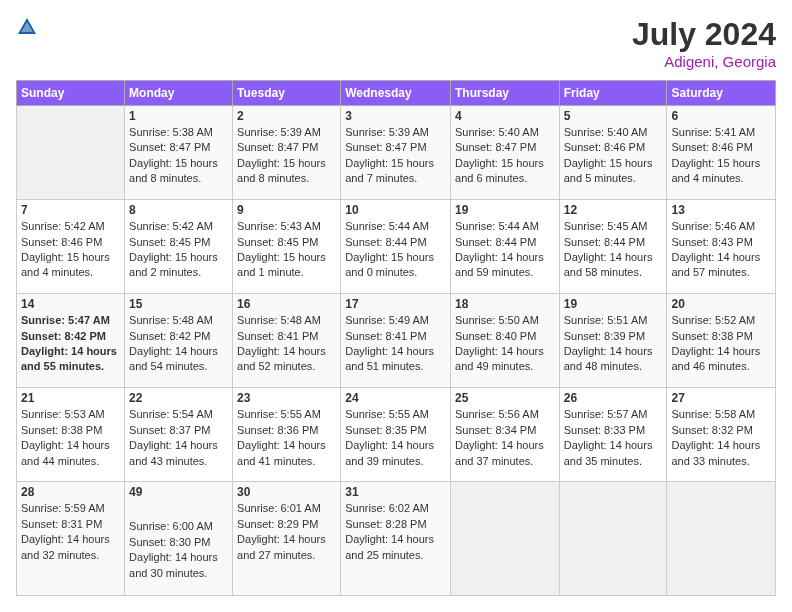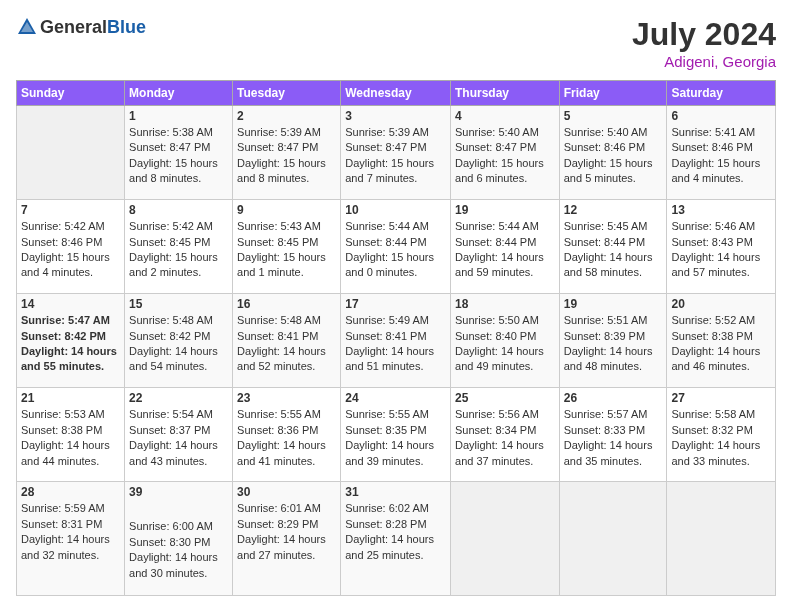--- a/index.html
+++ b/index.html
@@ -99,23 +99,20 @@
 </head>
 <body>
 
 <div class="page">
   <div class="header">
     <div class="logo">
       <svg class="logo-icon" viewBox="0 0 22 22">
         <polygon points="11,2 20,18 2,18" fill="#1a5fa8"></polygon>
         <polygon points="11,6 17,16 5,16" fill="#fff" opacity="0.4"></polygon>
       </svg>
-      <span>
-        <span class="logo-text-general">General</span><span class="logo-text-blue">Blue</span>
-      </span>
     </div>
     <div class="title-block">
       <div class="month-year">July 2024</div>
       <div class="location">Adigeni, Georgia</div>
     </div>
   </div>
 
   <table class="calendar">
     <thead>
       <tr id="weekday-header">
@@ -301,21 +298,21 @@
           </td>
         </tr>
         <tr>
           <td>
             <span class="day-number">28</span>
             <div class="day-info" style="white-space: pre-line;">Sunrise: 5:59 AM
 Sunset: 8:31 PM
 Daylight: 14 hours and 32 minutes.</div>
           </td>
           <td>
-            <span class="day-number">39</span>
+            <span class="day-number">49</span>
             <div class="day-info" style="white-space: pre-line; margin-top: 20px;">Sunrise: 6:00 AM
 Sunset: 8:30 PM
 Daylight: 14 hours and 30 minutes.</div>
           </td>
           <td>
             <span class="day-number">30</span>
             <div class="day-info" style="white-space: pre-line;">Sunrise: 6:01 AM
 Sunset: 8:29 PM
 Daylight: 14 hours and 27 minutes.</div>
           </td>

